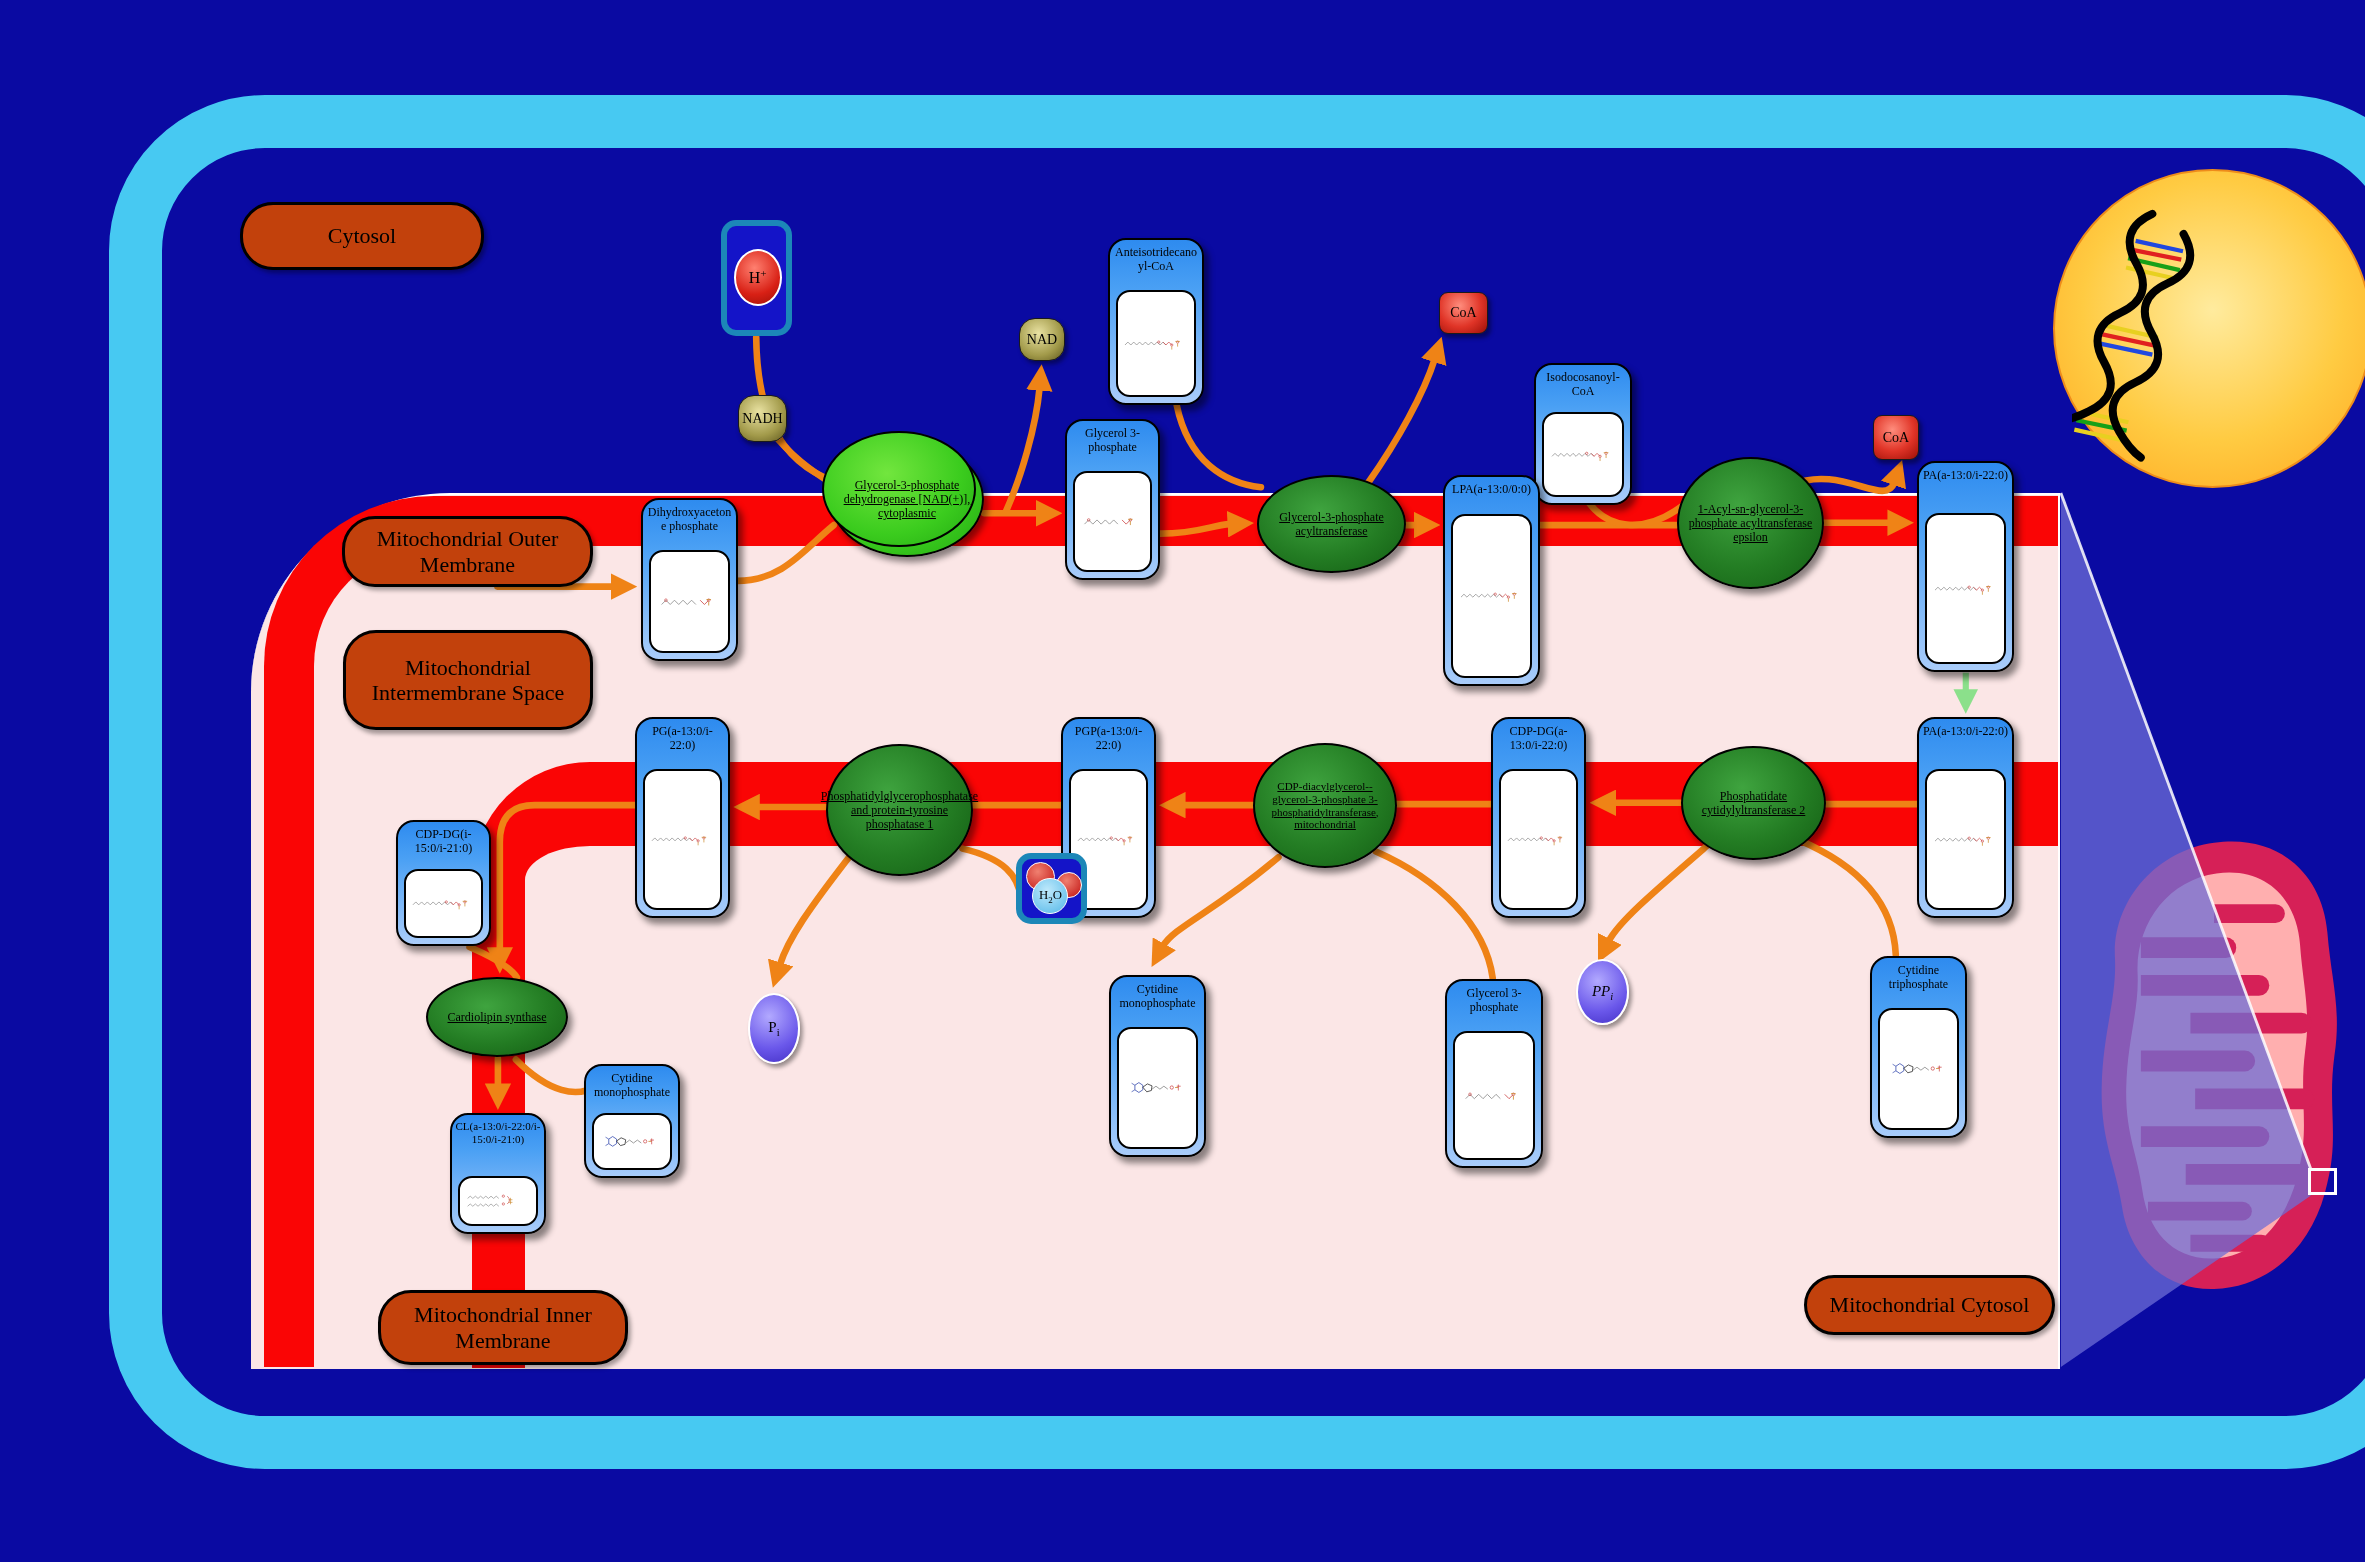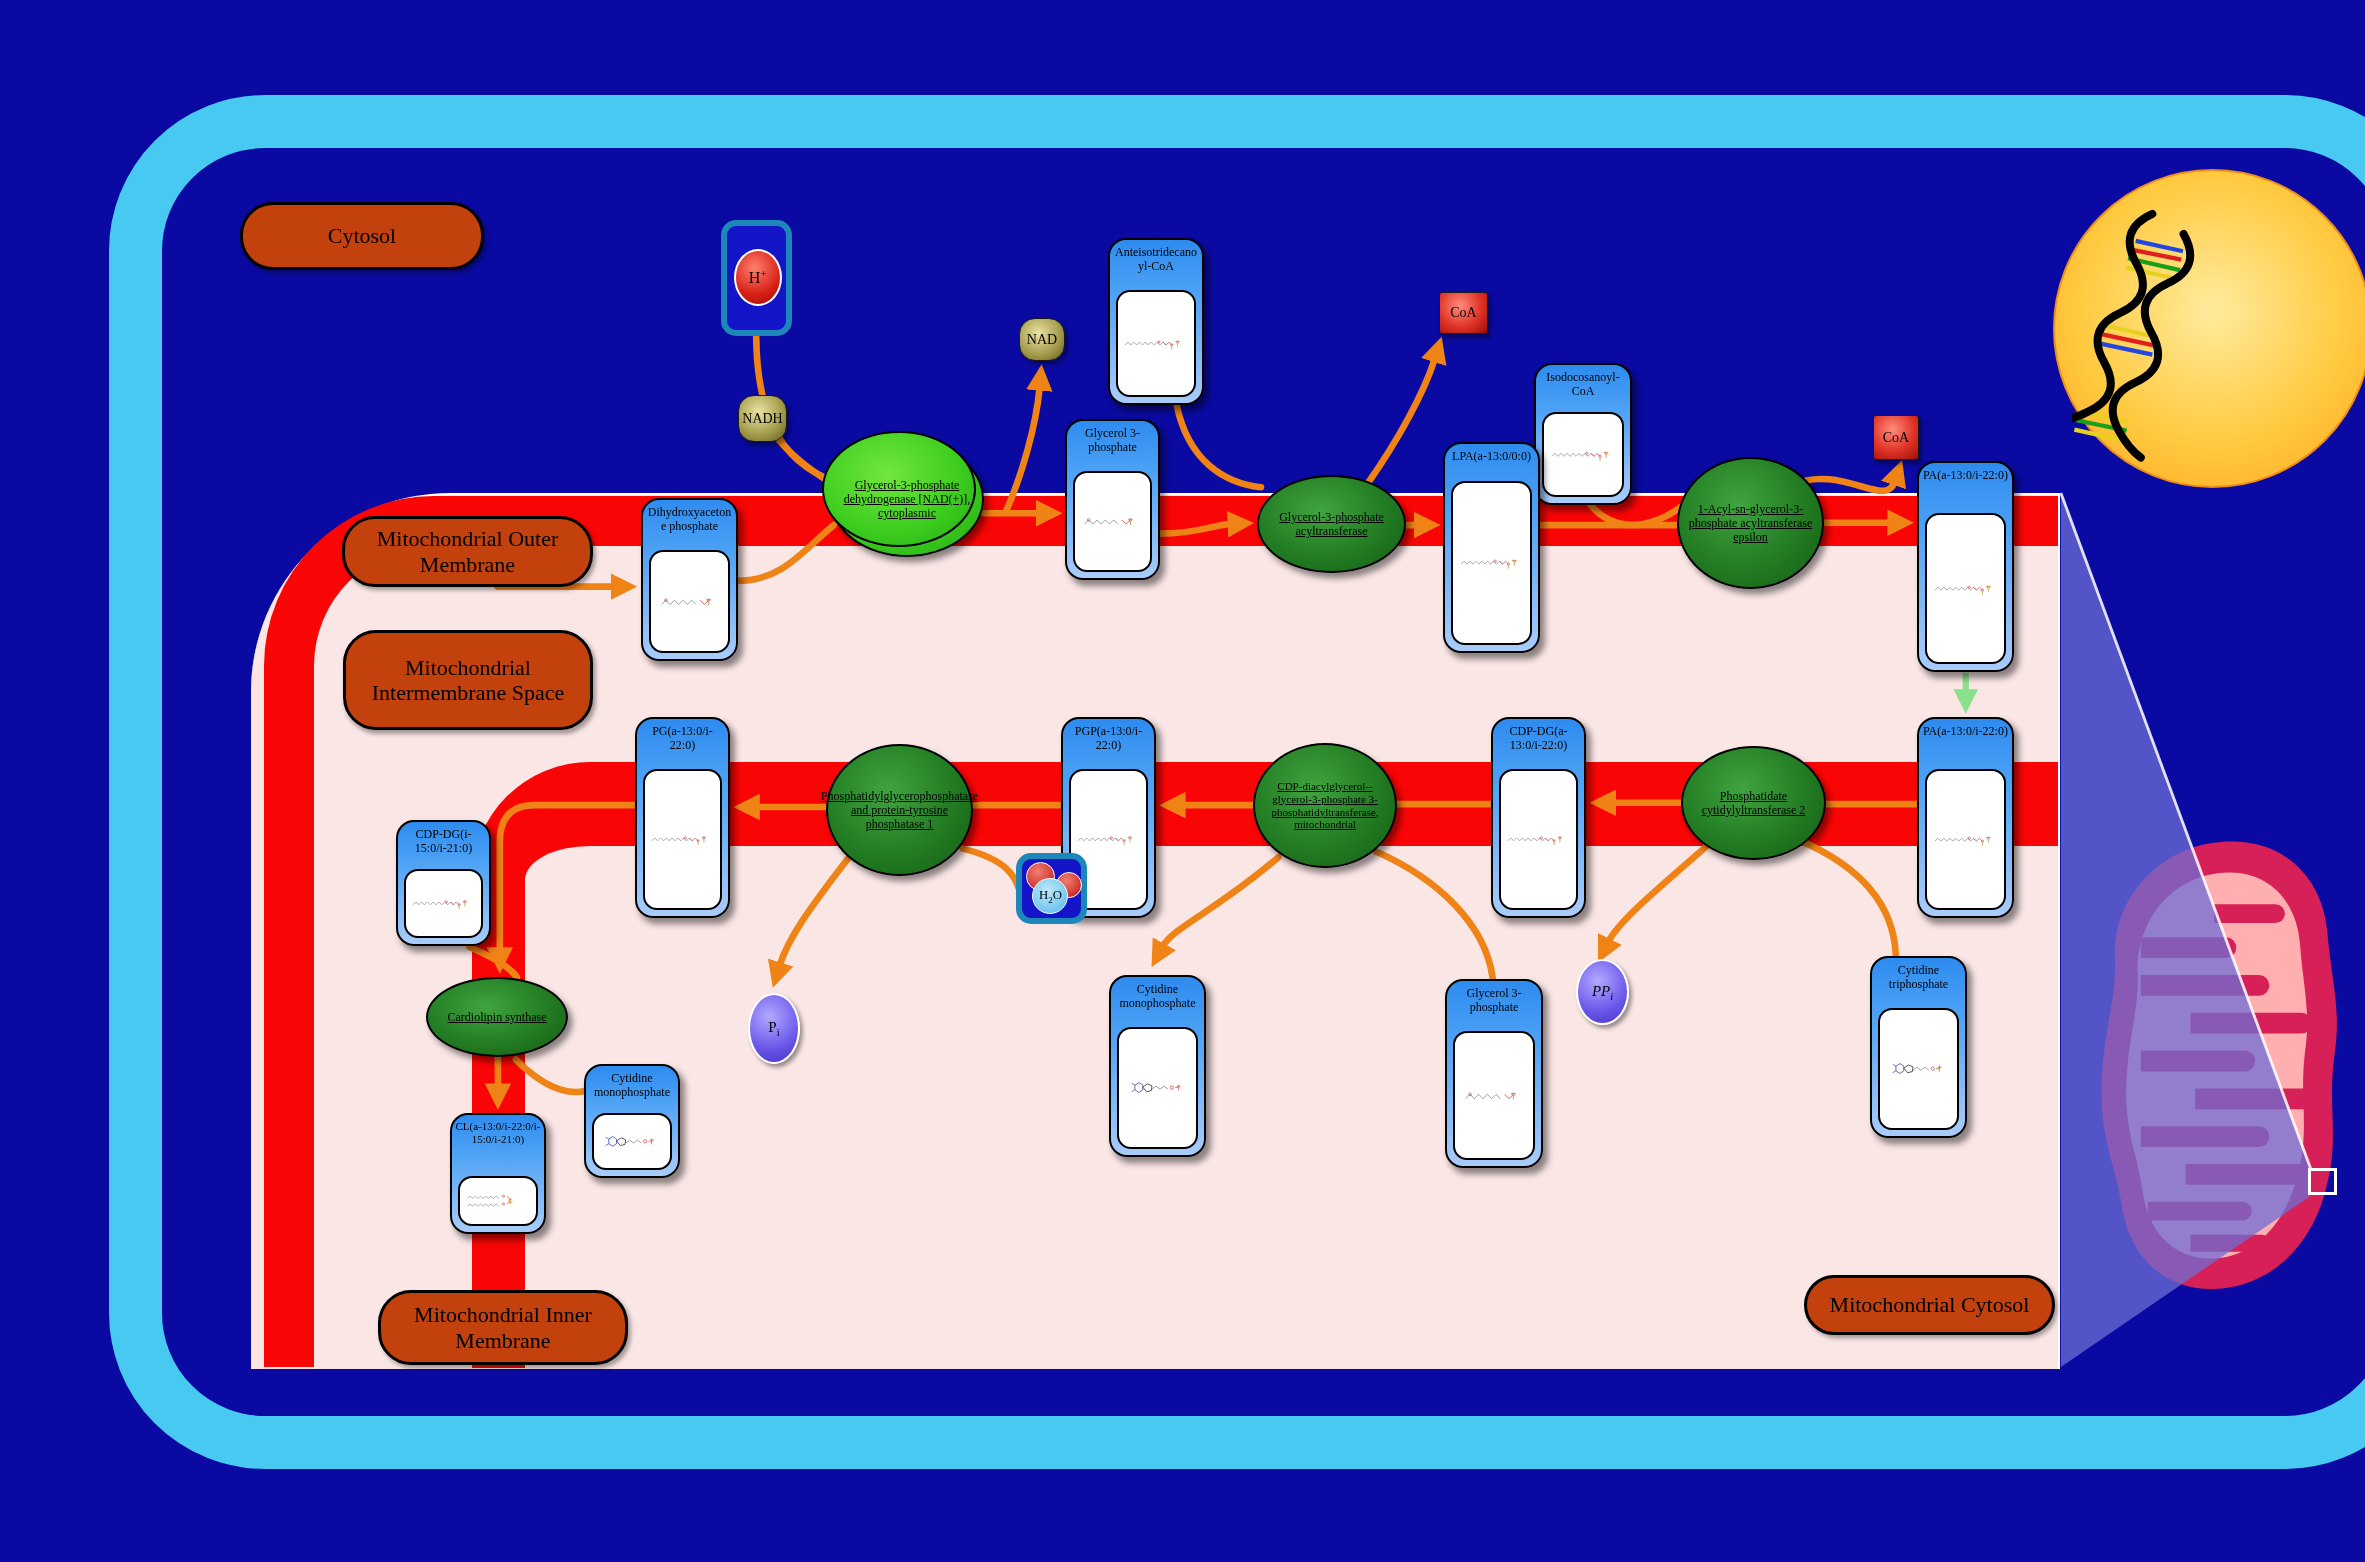--- a/index.html
+++ b/index.html
@@ -37,21 +37,21 @@
        background:radial-gradient(ellipse at 42% 36%,#3fa43f 0%,#237c23 55%,#135c13 100%);
        box-shadow:4.3px 5.2px 6.2px rgba(0,0,0,.45);text-decoration:underline;}
   .enz.bright{background:radial-gradient(ellipse at 42% 36%,#72e63e 0%,#3bcc1e 55%,#23aa12 100%);}
   .enz.bright::before{content:"";position:absolute;left:-10.4px;top:-12.3px;width:100%;height:100%;
        border-radius:50%;border:2.4px solid #000;z-index:-1;
        background:radial-gradient(ellipse at 42% 36%,#72e63e 0%,#3bcc1e 60%,#23aa12 100%);}
   
   .pill{border:1.9px solid #1a1a1a;display:flex;align-items:center;justify-content:center;font-size:14px;
         z-index:8;box-shadow:2.8px 3.3px 4.3px rgba(0,0,0,.4);}
   .khaki{border-radius:16px;background:radial-gradient(circle at 42% 35%,#e9e2a2 0%,#a29a4a 60%,#5f581e 100%);}
-  .redpill{border-radius:3px;background:radial-gradient(circle at 42% 32%,#ff8d7d 0%,#e03427 55%,#9d0f07 100%);text-align:center;}
+  .redpill{border-radius:9px;background:radial-gradient(circle at 42% 32%,#ff8d7d 0%,#e03427 55%,#9d0f07 100%);text-align:center;}
   .purple{border-radius:50%;border:2.4px solid #fff;color:#000;font-size:15px;
         background:radial-gradient(circle at 40% 32%,#b2a9ff 0%,#6a57ea 60%,#4430c5 100%);}
   .cellbox{background:#1414c8;border:6.2px solid #1c87b8;border-radius:15px;box-sizing:border-box;z-index:8;}
   .glyco{border-radius:50%;border:2.4px solid #111;display:flex;align-items:center;justify-content:center;
         font-size:15.6px;z-index:7;background:radial-gradient(ellipse at 44% 38%,#9df2e6 0%,#46dcc9 55%,#17b7a6 100%);
         box-shadow:3.8px 4.3px 5.2px rgba(0,0,0,.4);}
   .nucleus{border-radius:50%;border:2.8px solid #ee8c1a;z-index:5;
         background:radial-gradient(circle at 50% 44%,#ffeb9e 0%,#ffcb42 55%,#ffa51e 100%);}
   svg.overlay{left:0;top:0;width:2555px;height:1562px;z-index:6;pointer-events:none;}
   svg.organ{z-index:5;}
@@ -215,21 +215,21 @@
       </div>
   </div>
   <div class="abs met" style="left:1534px;top:363px;width:98px;height:142px;">
     <div class="met-h">Isodocosanoyl-CoA</div>
     <div class="met-b" style="top:47px;">
         <svg viewBox="0 0 200 70">
           <use href="#s-chainlong"></use>
         </svg>
       </div>
   </div>
-  <div class="abs met" style="left:1443px;top:442px;width:97px;height:211px;">
+  <div class="abs met" style="left:1443px;top:475px;width:97px;height:211px;">
     <div class="met-h">LPA(a-13:0/0:0)</div>
     <div class="met-b" style="top:37px;">
         <svg viewBox="0 0 200 70">
           <use href="#s-chainlong"></use>
         </svg>
       </div>
   </div>
   <div class="abs met" style="left:1917px;top:461px;width:97px;height:211px;">
     <div class="met-h">PA(a-13:0/i-22:0)</div>
     <div class="met-b" style="top:50px;">

